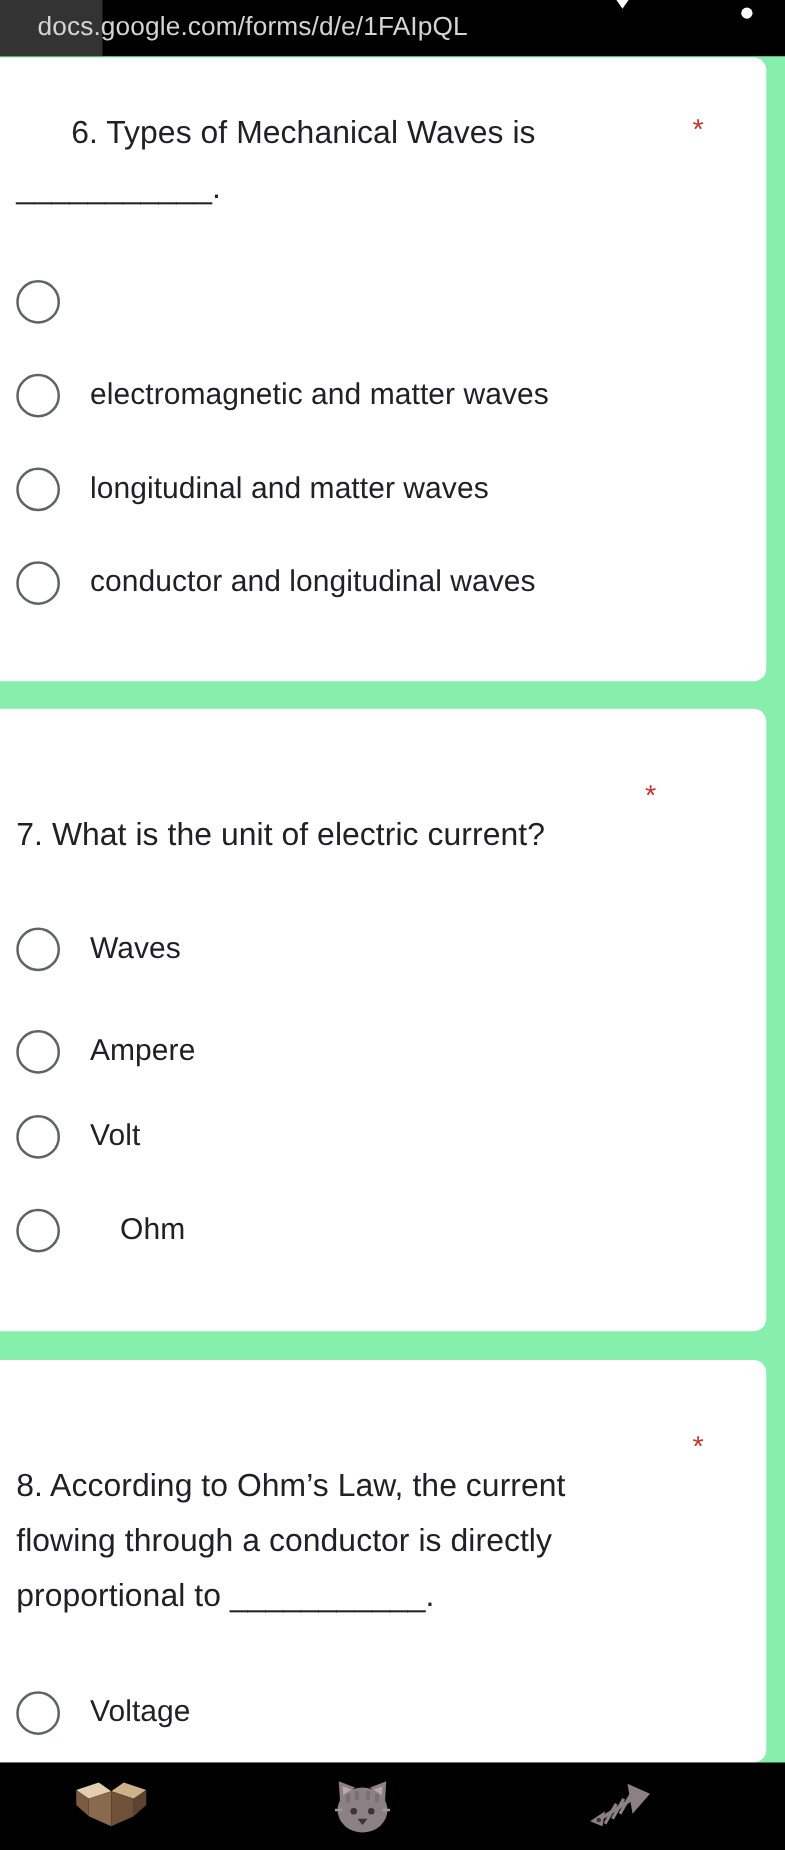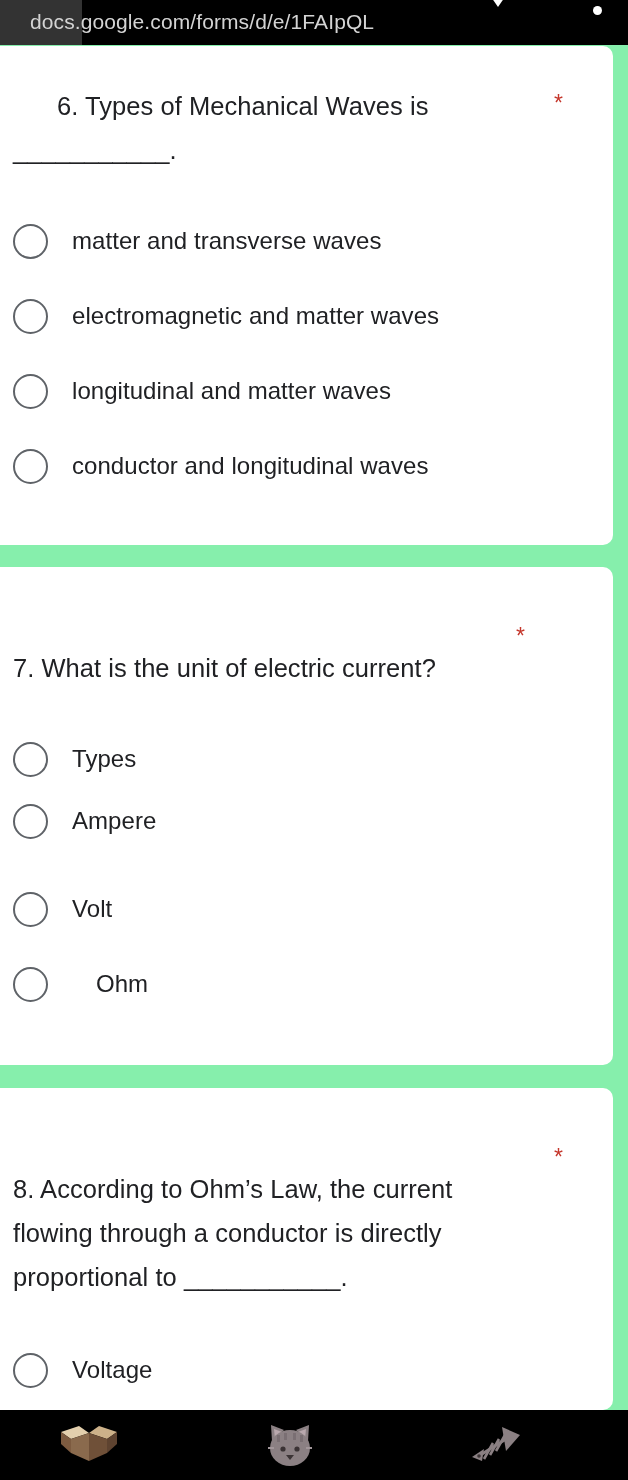--- a/index.html
+++ b/index.html
@@ -154,21 +154,20 @@
     <div class="urlbar-dot"></div>
   </div>
 
   <div class="card" id="card-q6">
     <div class="q-required" style="left:556px; top:46px;">*</div>
     <div class="q-title" style="left:15px; top:38px; width:540px;margin-left:44px;">6. Types of Mechanical Waves is</div>
     <div class="q-title" style="left:15px; top:82px; width:540px;">___________.</div>
 
     <div class="option" style="left:15px; top:175px;">
       <div class="radio"></div>
-      <div class="option-label">matter and transverse waves</div>
     </div>
     <div class="option" style="left:15px; top:250px;">
       <div class="radio"></div>
       <div class="option-label">electromagnetic and matter waves</div>
     </div>
     <div class="option" style="left:15px; top:325px;">
       <div class="radio"></div>
       <div class="option-label">longitudinal and matter waves</div>
     </div>
     <div class="option" style="left:15px; top:400px;">
@@ -176,23 +175,23 @@
       <div class="option-label">conductor and longitudinal waves</div>
     </div>
   </div>
 
   <div class="card" id="card-q7">
     <div class="q-required" style="left:518px; top:58px;">*</div>
     <div class="q-title" style="left:15px; top:79px; width:560px;">7. What is the unit of electric current?</div>
 
     <div class="option" style="left:15px; top:172px;">
       <div class="radio"></div>
-      <div class="option-label">Types</div>
-    </div>
-    <div class="option" style="left:15px; top:234px;">
+      <div class="option-label">Waves</div>
+    </div>
+    <div class="option" style="left:15px; top:254px;">
       <div class="radio"></div>
       <div class="option-label">Ampere</div>
     </div>
     <div class="option" style="left:15px; top:322px;">
       <div class="radio"></div>
       <div class="option-label">Volt</div>
     </div>
     <div class="option" style="left:15px; top:397px;gap:24px;">
       <div class="radio"></div>
       <div class="option-label">Ohm</div>

